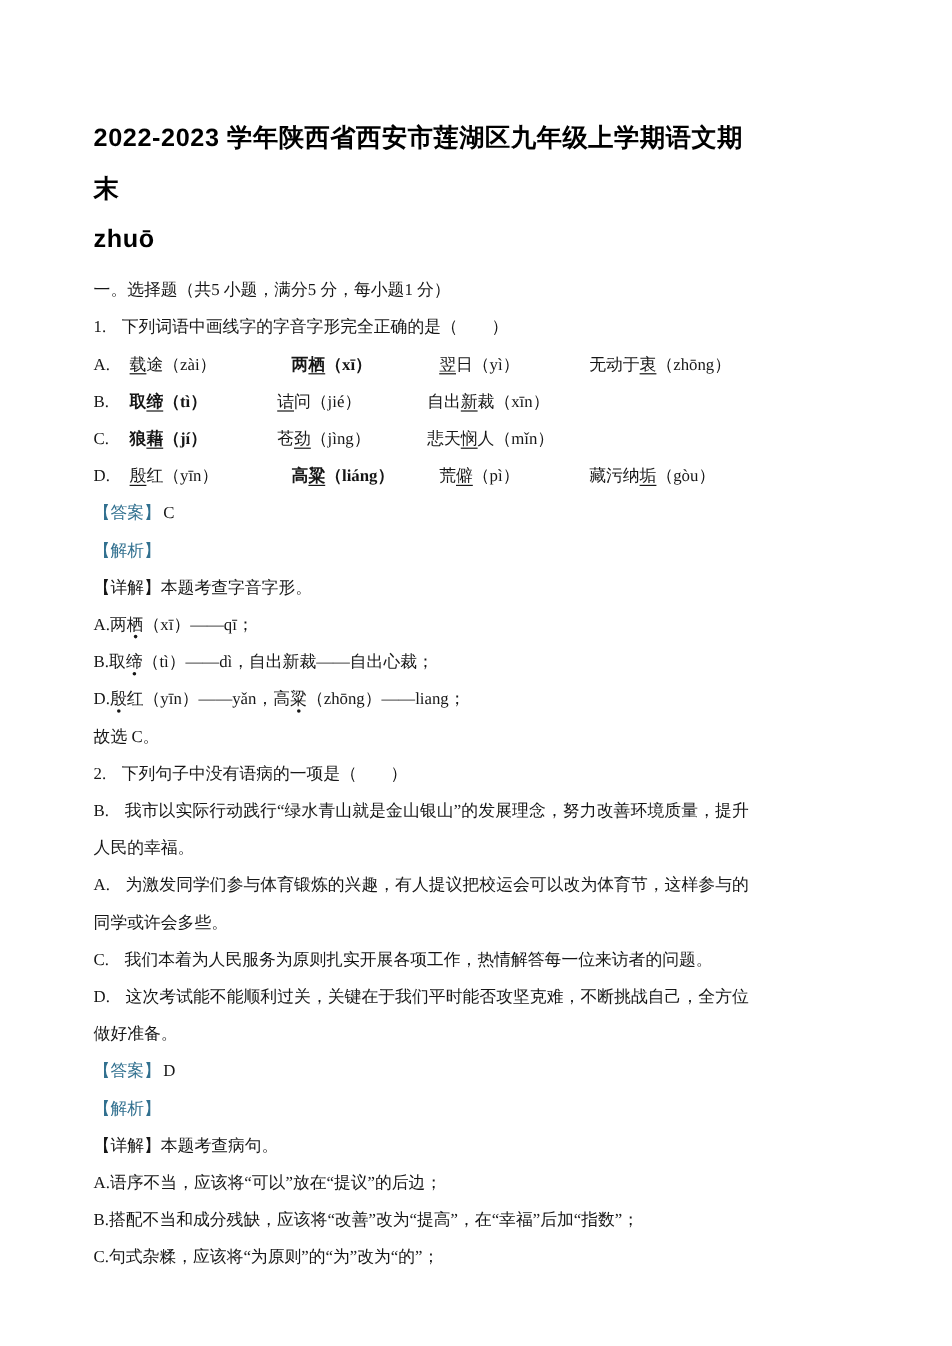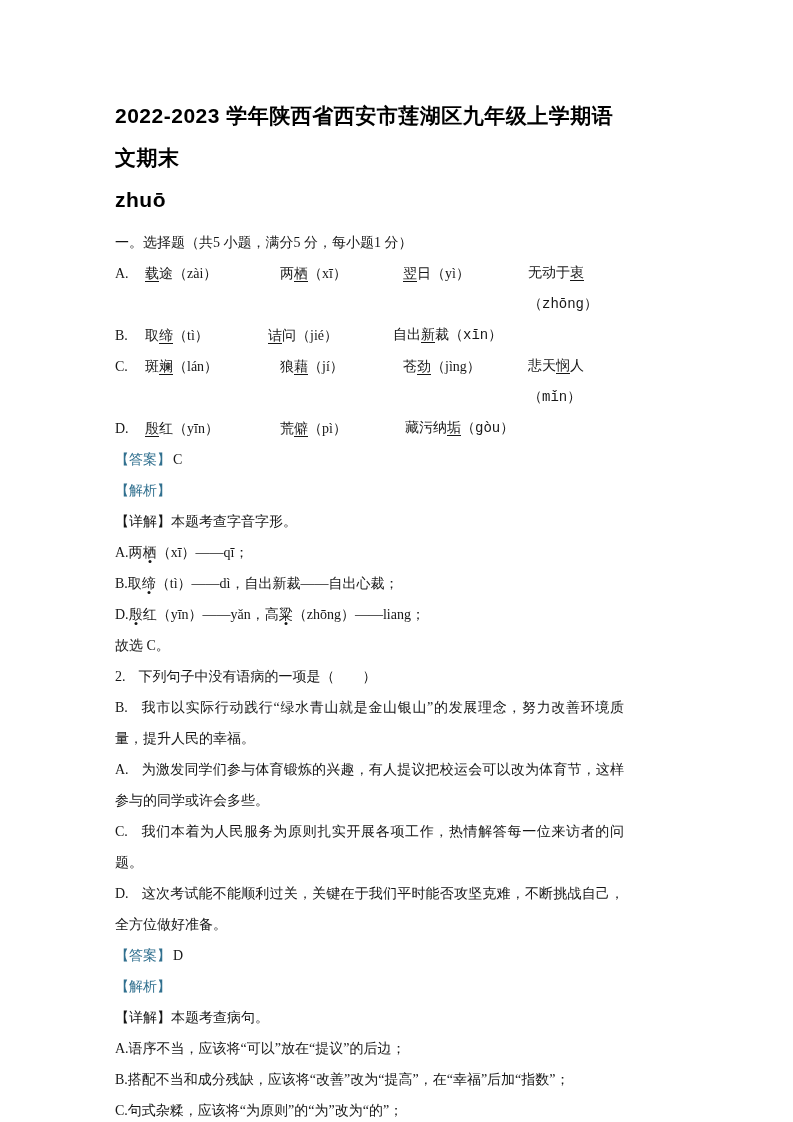--- a/index.html
+++ b/index.html
@@ -4,21 +4,21 @@
 <style>
   html, body {
     width: 793px; height: 1122px;
     margin: 0; padding: 0;
     background: #ffffff;
   }
   body { overflow: hidden; }
   .page {
     box-sizing: border-box;
     width: 734px; height: 1122px;
-    padding: 95px 110px 0 115px;
+    padding: 95px 110px 0 78px;
     color: #161616;
     font-family: "Liberation Serif", "DejaVu Serif", serif;
     font-size: 14px;
   }
   .title {
     font-family: "Liberation Sans", "DejaVu Sans", sans-serif;
     font-weight: bold;
     font-size: 21px;
     line-height: 42px;
     color: #000000;
@@ -29,23 +29,23 @@
     margin: 0;
     line-height: 31px;
     text-align: justify;
   }
   .opt-row {
     display: flex;
     line-height: 31px;
   }
   .opt-row .lbl { width: 30px; flex: 0 0 30px; }
   .c1 { width: 135px; flex: 0 0 135px; }
-  .c2 { width: 123px; flex: 0 0 123px; }
+  .c2 { width: 123px; flex: 0 0 123px; font-weight: bold; }
   .c3 { width: 125px; flex: 0 0 125px; }
-  .c4 { flex: 1; font-family: Liberation Mono, monospace; }
+  .c4 { flex: 1; }
   .lbl2 { margin-right: 13px; }
   .blue { color: var(--accent, #31708f); }
   .ans-val { margin-left: 2px; }
   .u {
     text-decoration: underline;
     text-underline-offset: 3px;
     text-decoration-thickness: 1px;
   }
   .dot { position: relative; }
   .dot::after {
@@ -64,44 +64,45 @@
 <div class="page">
 
   <div class="title">
     <div>2022-2023 学年陕西省西安市莲湖区九年级上学期语文期末</div>
     <div>zhuō</div>
   </div>
 
   <p class="line">一。选择题（共5 小题，满分5 分，每小题1 分）</p>
 
   <div>
+    <p class="line"><span class="lbl2">1.</span><span>下列词语中画线字的字音字形完全正确的是（　　）</span></p>
 
     <div class="opt-row">
       <span class="lbl">A.</span>
       <span class="c1"><span class="u">载</span><span>途（zài）</span></span>
       <span class="c2"><span>两</span><span class="u">栖</span><span>（xī）</span></span>
       <span class="c3"><span class="u">翌</span><span>日（yì）</span></span>
       <span class="c4"><span>无动于</span><span class="u">衷</span><span>（zhōng）</span></span>
     </div>
     <div class="opt-row">
       <span class="lbl">B.</span>
       <span class="c2"><span>取</span><span class="u">缔</span><span>（tì）</span></span>
       <span class="c3"><span class="u">诘</span><span>问（jié）</span></span>
       <span class="c4"><span>自出</span><span class="u">新</span><span>裁（xīn）</span></span>
     </div>
     <div class="opt-row">
       <span class="lbl">C.</span>
-      <span class="c1"><span>斑</span><span class="u">斓</span><span>（lán）</span></span>
       <span class="c2"><span>狼</span><span class="u">藉</span><span>（jí）</span></span>
       <span class="c3"><span>苍</span><span class="u">劲</span><span>（jìng）</span></span>
       <span class="c4"><span>悲天</span><span class="u">悯</span><span>人（mǐn）</span></span>
     </div>
     <div class="opt-row">
       <span class="lbl">D.</span>
       <span class="c1"><span class="u">殷</span><span>红（yīn）</span></span>
+      <span class="c2"><span>高</span><span class="u">粱</span><span>（liáng）</span></span>
       <span class="c3"><span>荒</span><span class="u">僻</span><span>（pì）</span></span>
       <span class="c4"><span>藏污纳</span><span class="u">垢</span><span>（gòu）</span></span>
     </div>
 
     <p class="line"><span class="blue">【答案】</span><span class="ans-val">C</span></p>
     <p class="line"><span class="blue">【解析】</span></p>
     <p class="line">【详解】本题考查字音字形。</p>
     <p class="line"><span>A.两</span><span class="dot">栖</span><span>（xī）——qī；</span></p>
     <p class="line"><span>B.取</span><span class="dot">缔</span><span>（tì）——dì，自出新裁——自出心裁；</span></p>
     <p class="line"><span>D.</span><span class="dot">殷</span><span>红（yīn）——yǎn，高</span><span class="dot">粱</span><span>（zhōng）——liang；</span></p>

